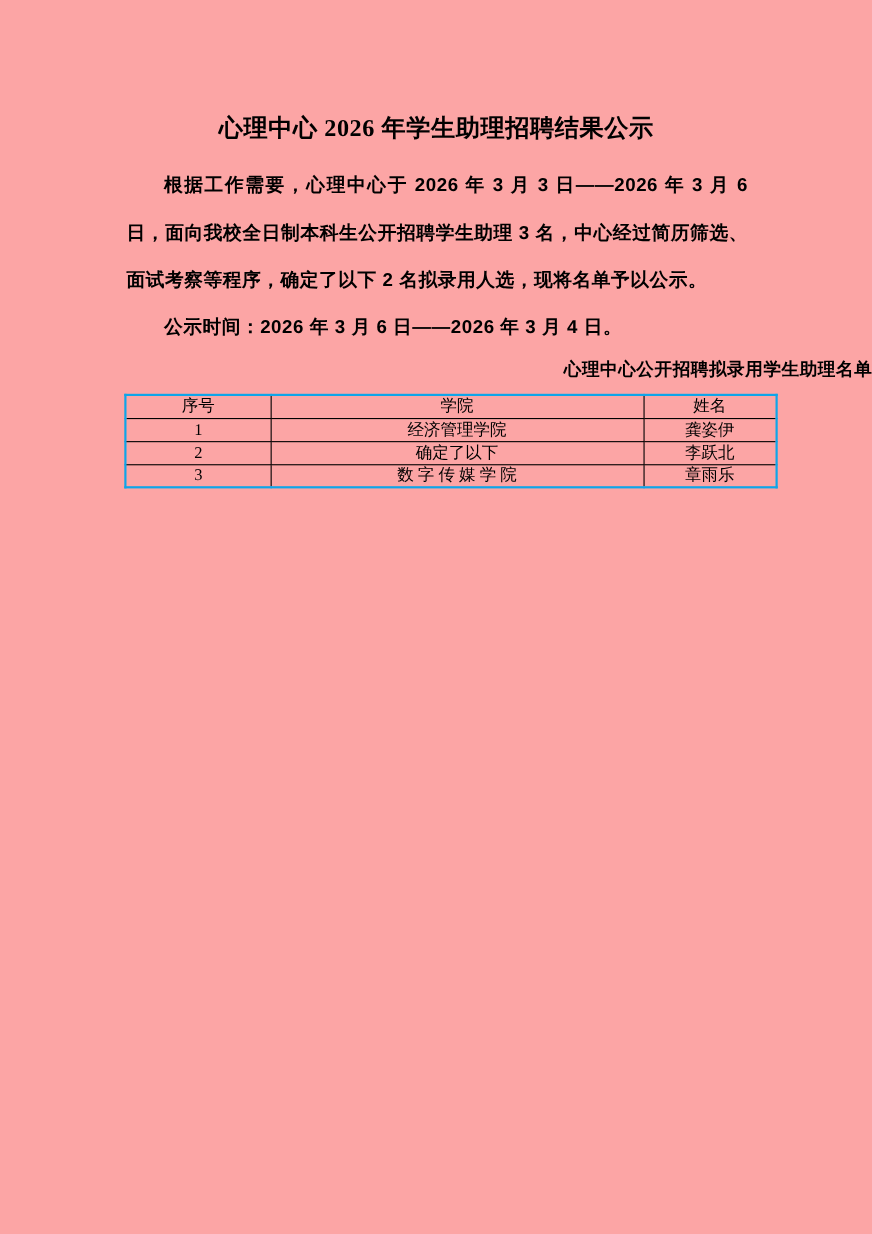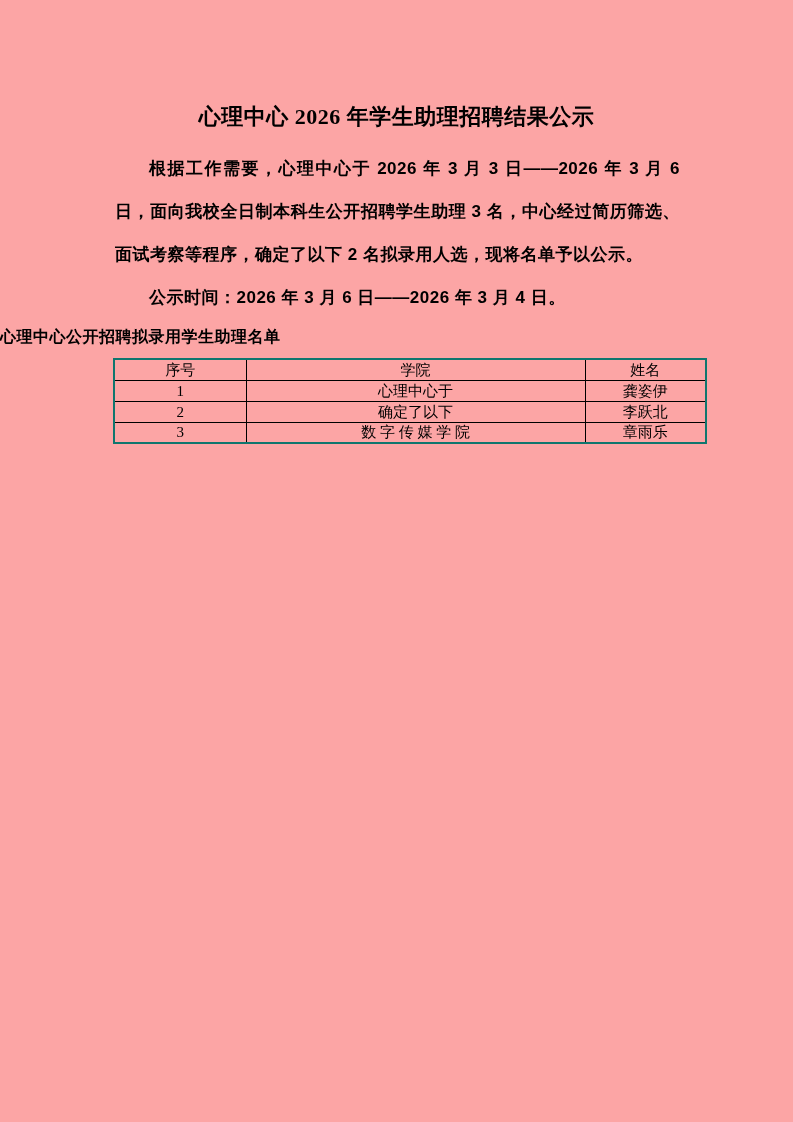--- a/index.html
+++ b/index.html
@@ -29,32 +29,32 @@
   .body-block p {
     font-size: 17px;
     line-height: 43px;
     font-weight: 700;
     text-align: justify;
     text-indent: 2em;
     letter-spacing: 0.5px;
   }
   .table-caption {
     margin-top: 8px;
-    text-align: left;
+    text-align: right;
     font-size: 16px;
     line-height: 20px;
     font-weight: 700;
     letter-spacing: 0.5px;
   }
   table.roster {
     margin: 11px 0 0 113px;
     width: 592px;
     border-collapse: collapse;
     table-layout: fixed;
-    border: 2px solid #0f766e;
+    border: 2px solid #0ea5e9;
     font-family: "Liberation Serif", serif;
   }
   table.roster th, table.roster td {
     border: 1px solid #000000;
     height: 21px;
     text-align: center;
     vertical-align: middle;
     font-size: 15px;
     font-weight: 400;
     line-height: 18px;
@@ -89,21 +89,21 @@
     <thead>
       <tr>
         <th>序号</th>
         <th>学院</th>
         <th>姓名</th>
       </tr>
     </thead>
     <tbody>
       <tr>
         <td>1</td>
-        <td>心理中心于</td>
+        <td>经济管理学院</td>
         <td>龚姿伊</td>
       </tr>
       <tr>
         <td>2</td>
         <td>确定了以下</td>
         <td>李跃北</td>
       </tr>
       <tr>
         <td>3</td>
         <td>数 字 传 媒 学 院</td>

